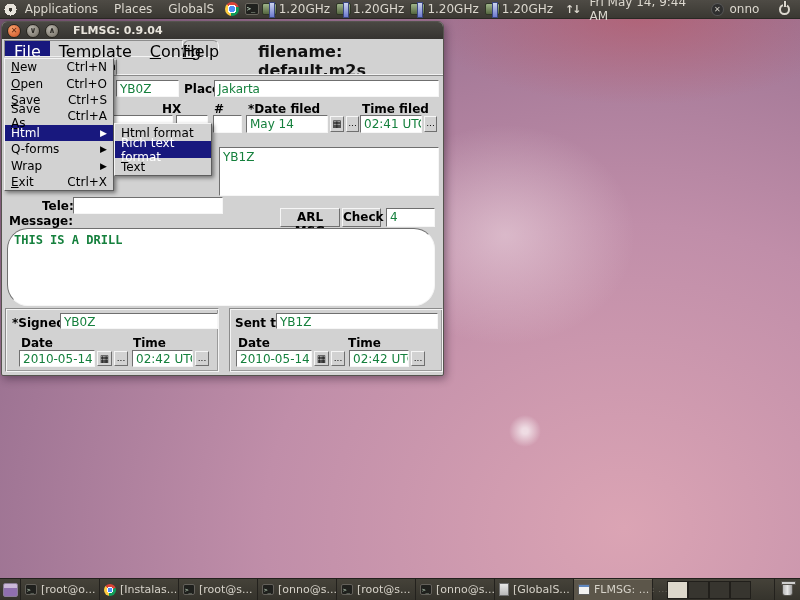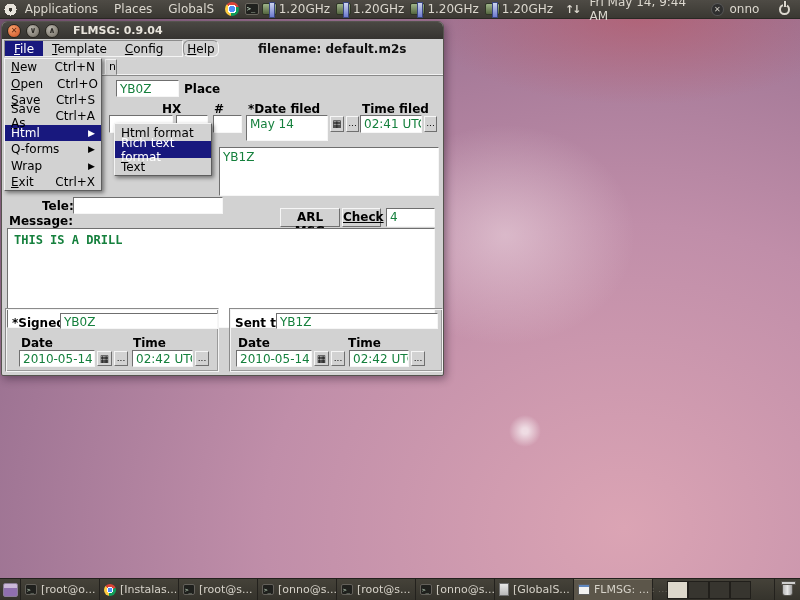--- a/index.html
+++ b/index.html
@@ -60,21 +60,21 @@
     background:linear-gradient(#4a4843,#353330); border-radius:5px 5px 0 0;
     display:flex; align-items:center; color:#e9e5dd; font-size:11px; font-weight:bold; }
   .win-btn { width:14px; height:14px; border-radius:50%; margin-left:5px;
     display:flex; align-items:center; justify-content:center;
     font-size:8px; line-height:1; color:#3a2b20; border:1px solid #27251f; }
   .win-btn.close { background:radial-gradient(circle at 35% 30%, #f8a16b, #d8683a 70%); color:#5e2710; }
   .win-btn.minmax { background:radial-gradient(circle at 35% 30%, #b8b4ac, #827d73 75%); color:#2c2a25; }
   #win-title { margin-left:14px; }
 
   #menubar { position:absolute; left:0; top:17px; width:100%; height:19px; background:#d2d2d2;
-    font-size:12px; }
+    font-size:16px; }
   .mb-frame { position:absolute; top:1px; height:17px; border:1px solid; border-color:#8c8c8c #f4f4f4 #f4f4f4 #8c8c8c; display:flex; }
   #mb-main { left:2px; width:179px; }
   #mb-help { left:181px; width:36px; justify-content:center;border-radius:6px; }
   .mb-item { padding:1px 9px 0 9px; color:#000; }
   .mb-item.open { background:#18187e; color:#fff; }
   #filename-label { position:absolute; left:228px; top:3px; font-weight:bold; color:#111;margin-left:28px; }
 
   
   #tab-line { position:absolute; left:2px; top:52px; width:439px; height:2px;
     border-top:1px solid #f2f2f2; border-bottom:1px solid #8a8a8a; }
@@ -93,21 +93,21 @@
   .groupbox { position:absolute; border:1px solid; border-color:#8b8b8b #f4f4f4 #f4f4f4 #8b8b8b;
     box-shadow:inset 1px 1px 0 #f4f4f4, inset -1px -1px 0 #9a9a9a; }
 
   
   .menu { position:absolute; background:#d2d2d2; border:1px solid;
     border-color:#f4f4f4 #5e5e5e #5e5e5e #f4f4f4; box-shadow:2px 2px 4px rgba(0,0,0,.45); z-index:30; }
   .menu-row { display:flex; align-items:center; height:16.4px; padding:0 6px; font-size:12px; color:#000; }
   .menu-row .sc { margin-left:auto; padding-left:14px; }
   .menu-row .arrow { margin-left:auto; font-size:9px; }
   .menu-row.hl { background:#18187e; color:#fff; }
-  #file-menu { left:2px; top:36px; width:98px; }
+  #file-menu { left:2px; top:36px; width:110px; }
   #view-submenu { left:112px; top:101px; width:98px; }
   u { text-decoration:underline; }
 
   
   #taskbar { left:0; top:578px; width:800px; height:22px;
     background:linear-gradient(#454239,#35332c); border-top:1px solid #23211d;
     display:flex; align-items:stretch; color:#d6d2c9; font-size:11px; }
   #show-desktop { width:21px; display:flex; align-items:center; justify-content:center; border-right:1px solid #23211d; }
   .sd-icon { width:15px; height:14px; border:1px solid #8a7d96; border-radius:2px;
     background:linear-gradient(#cbb8d8 0 4px, #8f6fae 4px); }
@@ -193,46 +193,47 @@
       <span class="mb-item"><u>H</u>elp</span>
     </div>
     <span id="filename-label">filename: default.m2s</span>
   </div>
 
   <div id="tab-line"></div>
   <div id="tab-frag">n</div>
 
   <div class="fld" style="left:114px;top:58px;width:63px;height:17px;">YB0Z</div>
   <span class="lbl" style="left:182px;top:60px;">Place</span>
+  <div class="fld" style="left:212px;top:58px;width:225px;height:17px;">Jakarta</div>
 
   <span class="lbl" style="left:160px;top:80px;">HX_</span>
   <span class="lbl" style="left:212px;top:80px;">#</span>
   <span class="lbl" style="left:246px;top:80px;">*Date filed</span>
   <span class="lbl" style="left:360px;top:80px;">Time filed</span>
 
   <div class="fld" style="left:107px;top:93px;width:64px;height:18px;"></div>
   <div class="fld" style="left:174px;top:93px;width:32px;height:18px;"></div>
   <div class="fld" style="left:211px;top:93px;width:29px;height:18px;"></div>
-  <div class="fld" style="left:244px;top:93px;width:82px;height:26px;">May 14</div>
+  <div class="fld" style="left:244px;top:93px;width:82px;height:18px;">May 14</div>
   <div class="btn cal-glyph" style="left:328px;top:94px;width:14px;height:16px;">▦</div>
   <div class="btn mini" style="left:344px;top:94px;width:13px;height:16px;">...</div>
   <div class="fld" style="left:358px;top:93px;width:62px;height:18px;">02:41 UTC</div>
   <div class="btn mini" style="left:422px;top:94px;width:13px;height:16px;">...</div>
 
   <div class="fld" style="left:217px;top:125px;width:220px;height:49px;padding-top:2px;">YB1Z</div>
 
   <span class="lbl" style="left:40px;top:177px;">Tele:</span>
   <div class="fld" style="left:71px;top:175px;width:150px;height:17px;"></div>
 
   <div class="btn" style="left:278px;top:186px;width:60px;height:19px;padding-top:1px;">ARL MSG</div>
-  <div class="btn" style="left:340px;top:186px;width:39px;height:19px;padding-top:1px;text-decoration:underline;">Check</div>
+  <div class="btn" style="left:340px;top:186px;width:39px;height:19px;padding-top:1px;">Check</div>
   <div class="fld" style="left:384px;top:186px;width:49px;height:19px;">4</div>
 
   <span class="lbl" style="left:7px;top:192px;">Message:</span>
-  <div class="fld" style="left:5px;top:206px;width:428px;height:100px;font-family:'DejaVu Sans Mono','Liberation Mono',monospace;font-weight:bold;padding-top:4px;padding-left:6px;">THIS IS A DRILL</div>
+  <div class="fld" style="left:5px;top:206px;width:428px;height:78px;font-family:'DejaVu Sans Mono','Liberation Mono',monospace;font-weight:bold;padding-top:4px;padding-left:6px;border-radius:21px;">THIS IS A DRILL</div>
 
   <div class="groupbox" style="left:3px;top:286px;width:214px;height:64px;">
     <span class="lbl" style="left:6px;top:7px;">*Signed</span>
     <div class="fld" style="left:54px;top:4px;width:158px;height:16px;">YB0Z</div>
     <span class="lbl" style="left:15px;top:27px;">Date</span>
     <span class="lbl" style="left:127px;top:27px;">Time</span>
     <div class="fld" style="left:13px;top:41px;width:76px;height:17px;">2010-05-14</div>
     <div class="btn cal-glyph" style="left:91px;top:42px;width:15px;height:15px;">▦</div>
     <div class="btn mini" style="left:108px;top:42px;width:14px;height:15px;">...</div>
     <div class="fld" style="left:126px;top:41px;width:61px;height:17px;">02:42 UTC</div>

